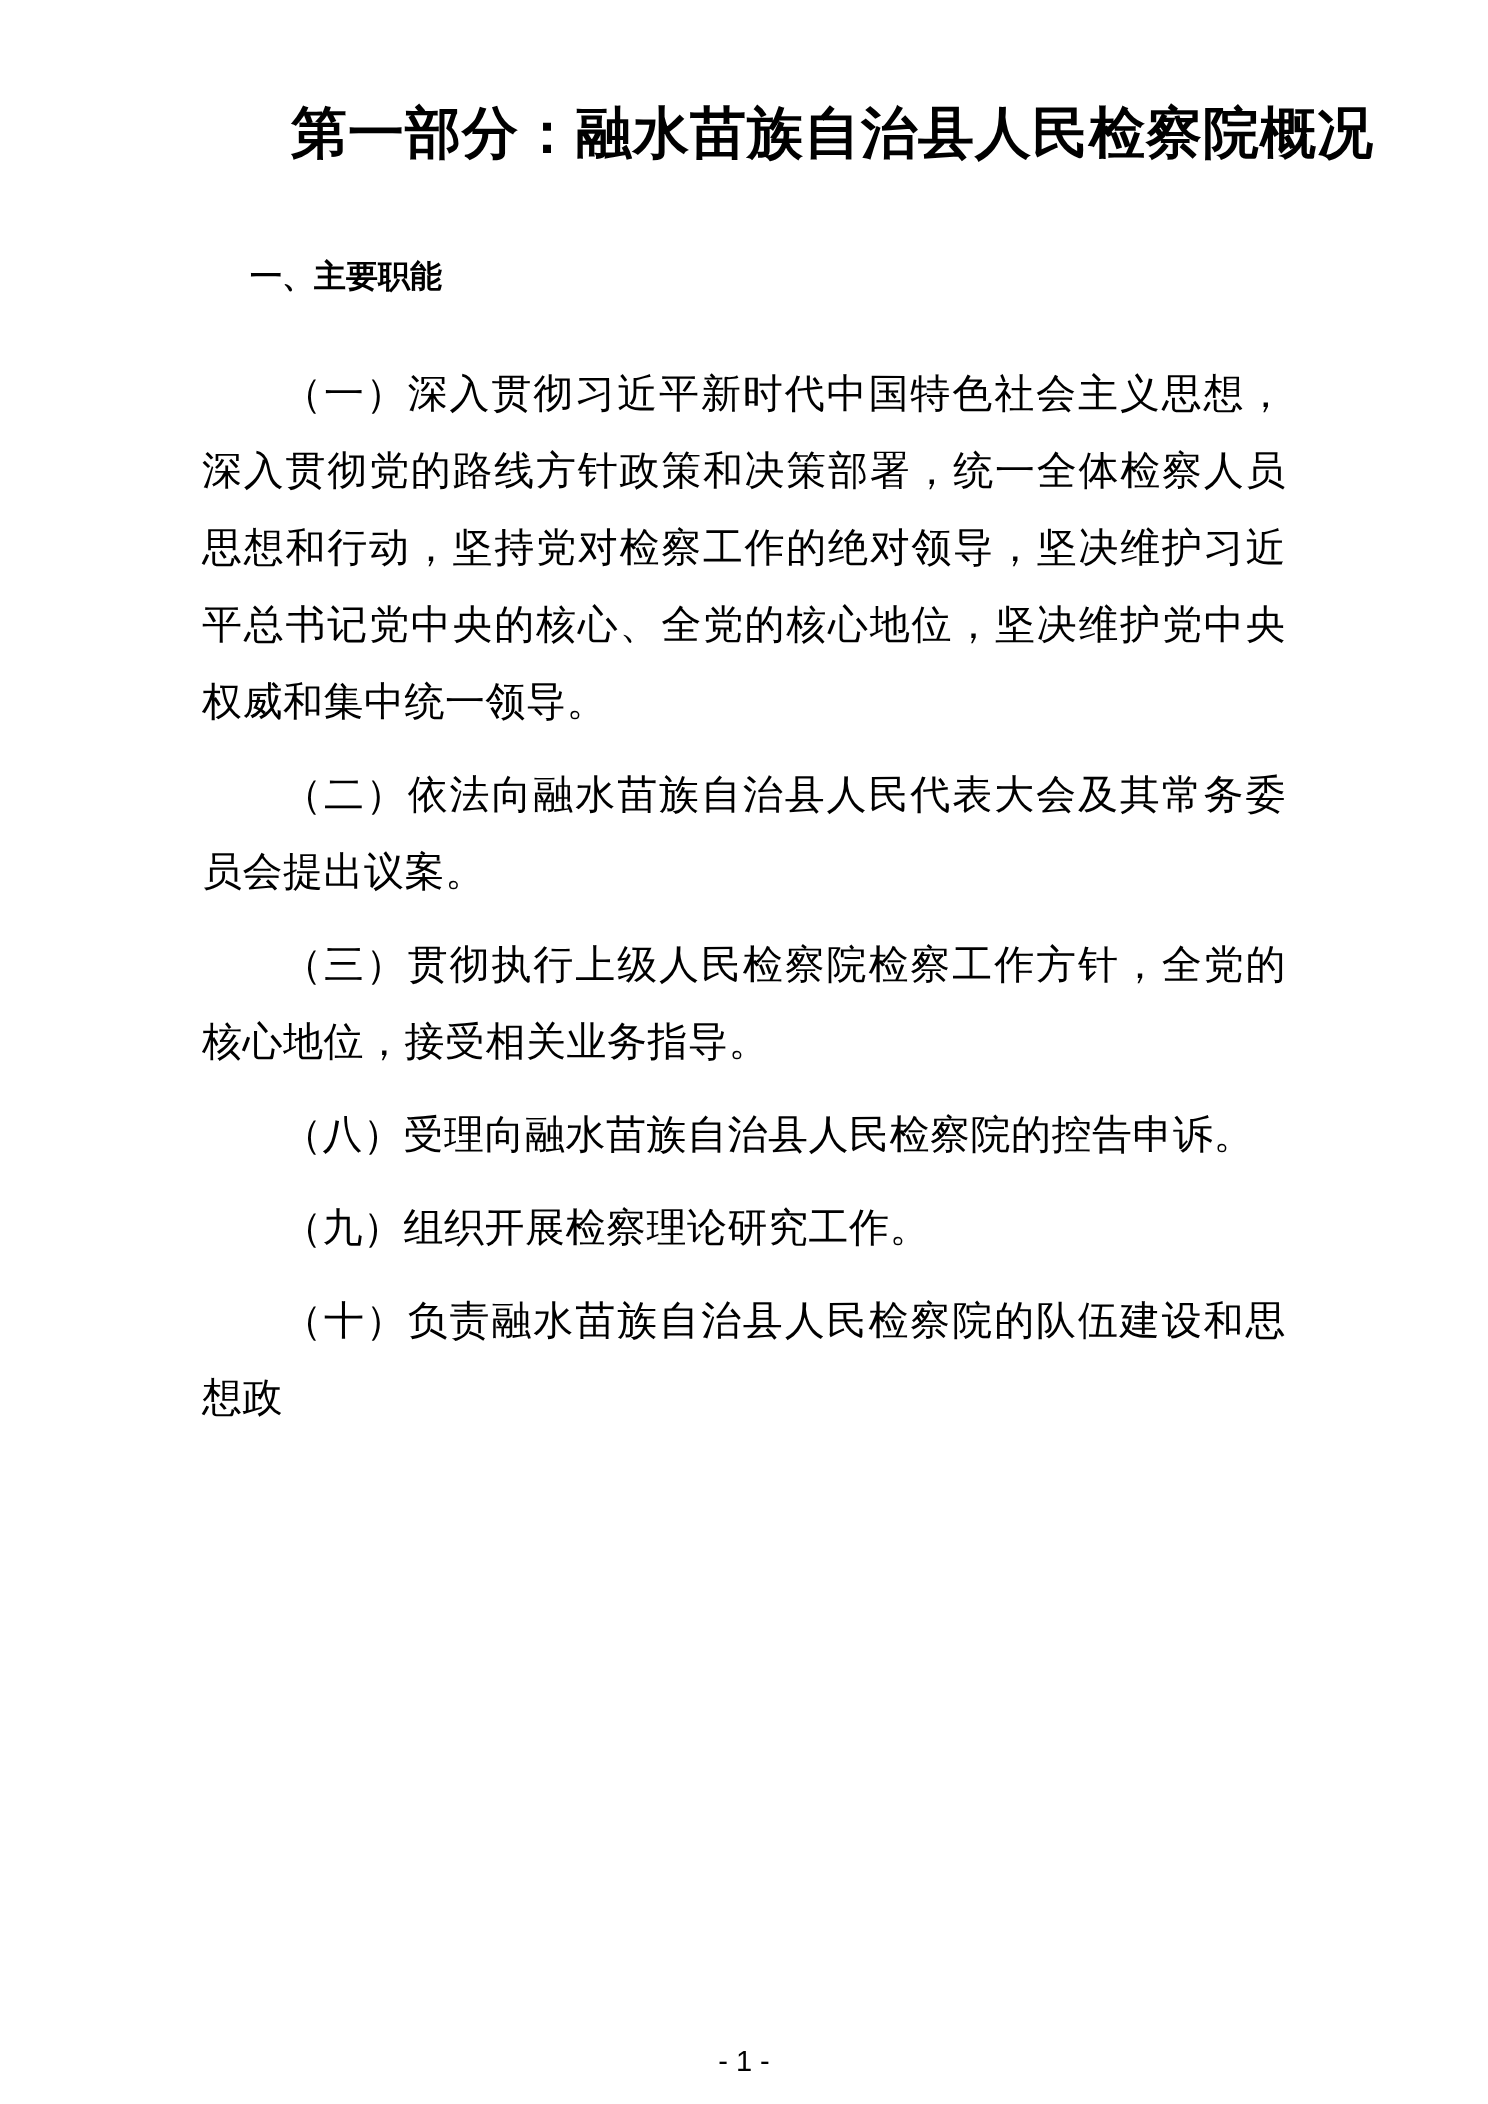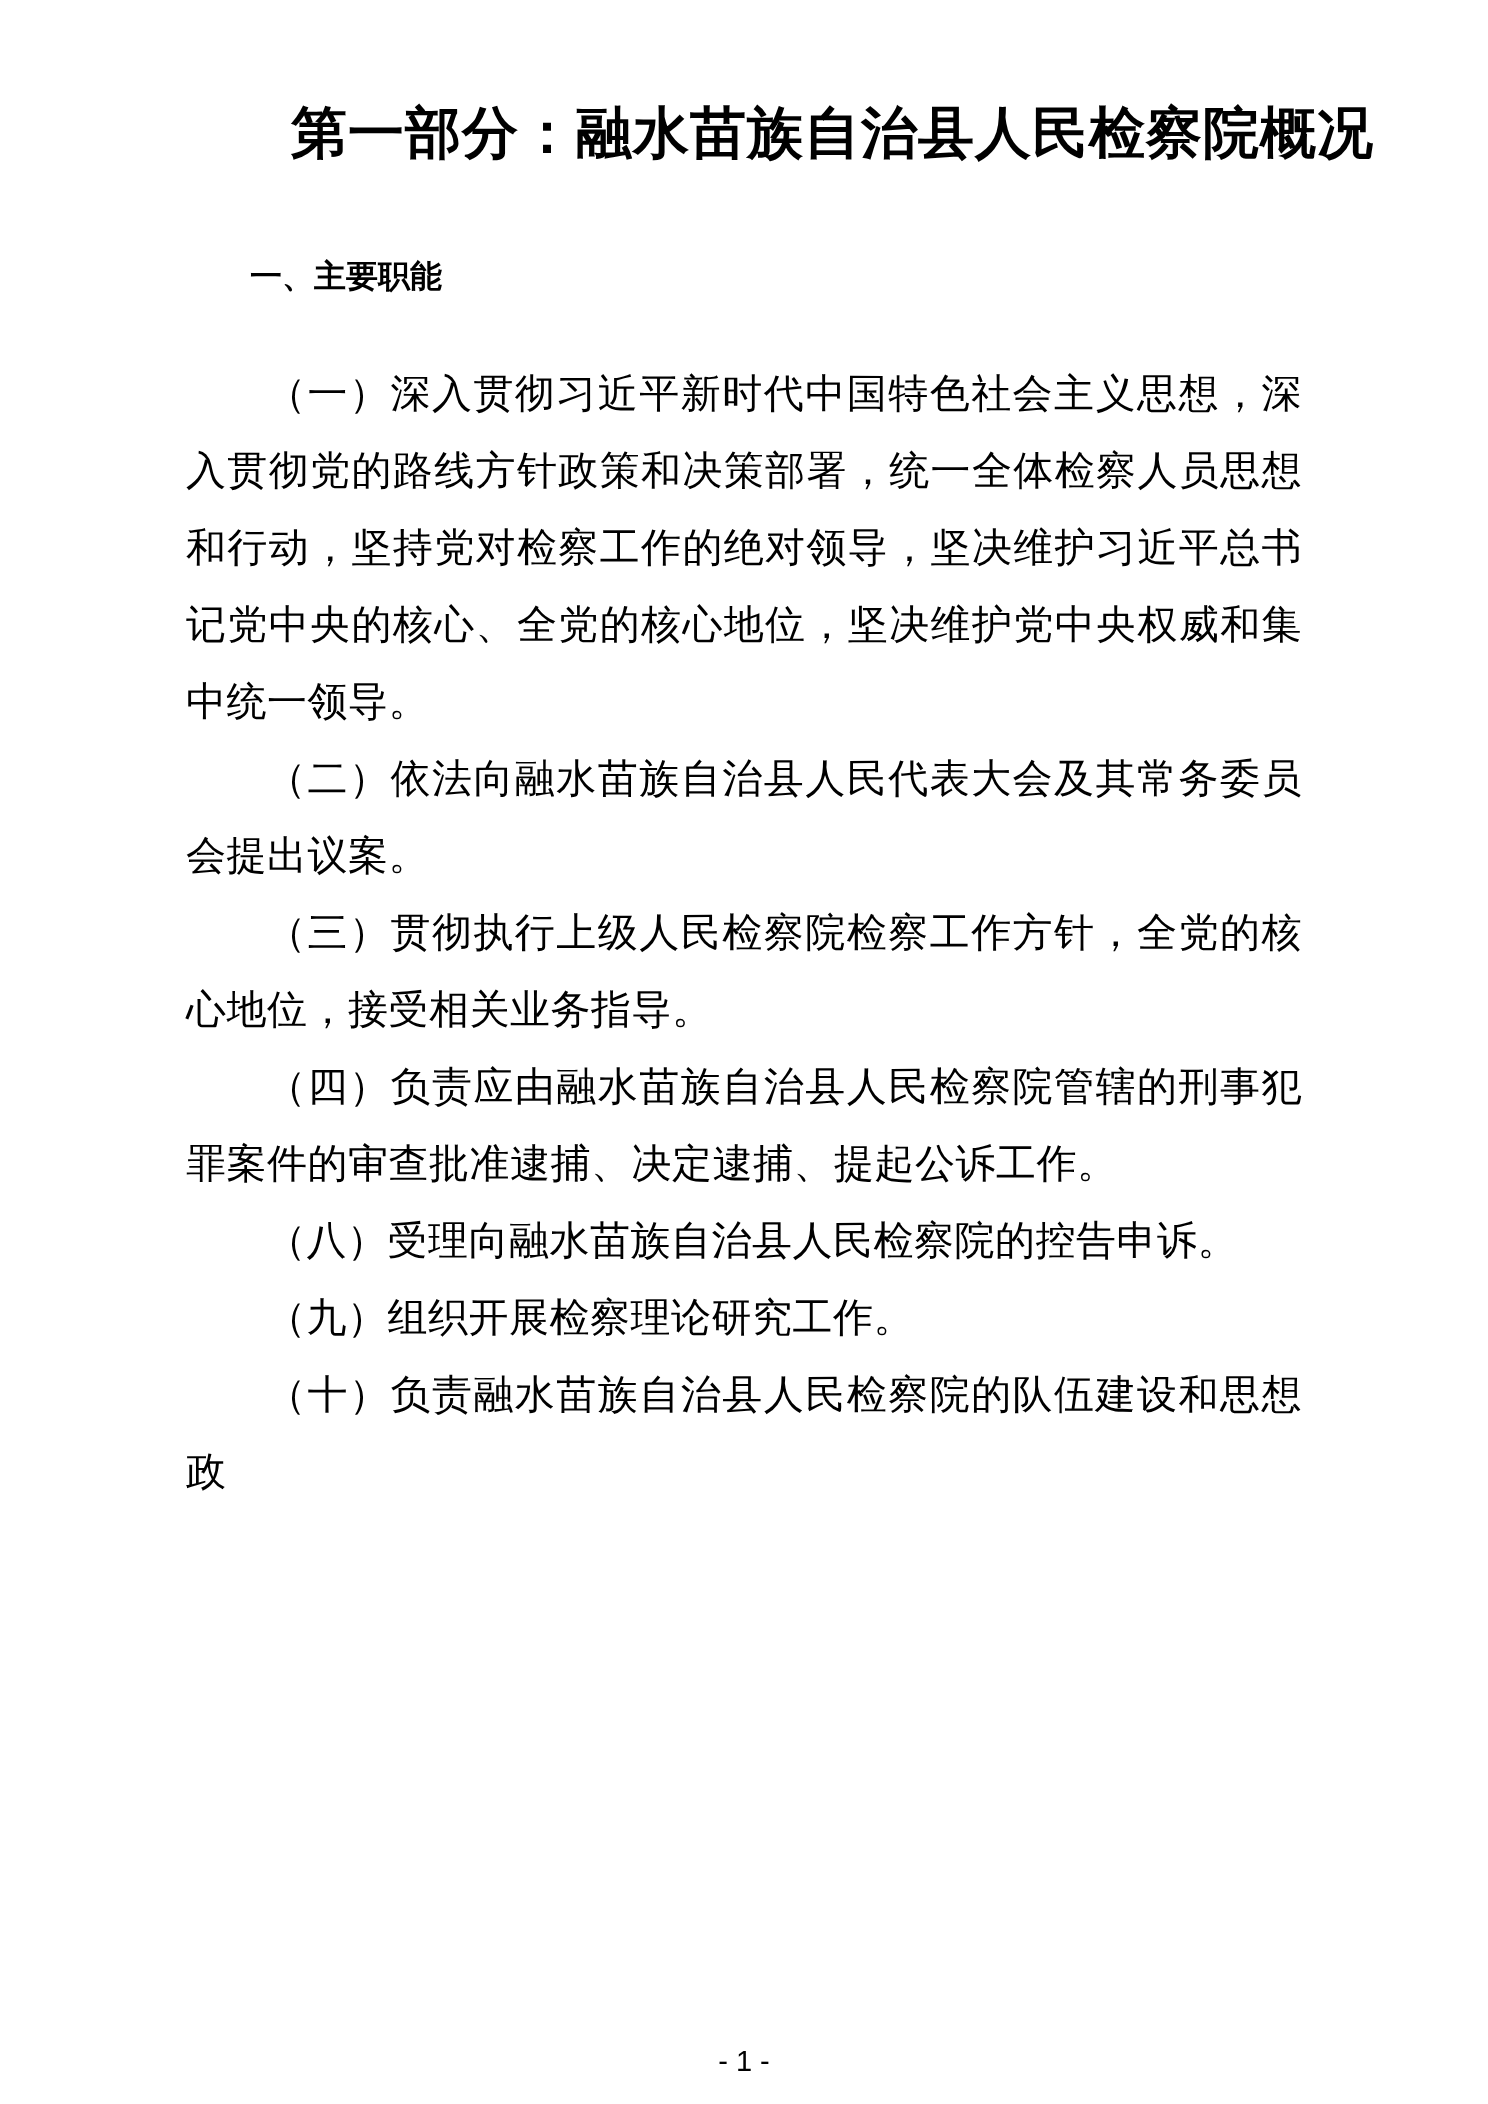--- a/index.html
+++ b/index.html
@@ -36,21 +36,21 @@
   }
   .body-text {
     margin: 40px 0 0 0;
   }
   .body-paragraph {
     font-size: 40px;
     font-weight: 400;
     line-height: 77px;
     text-indent: 2em;
     text-align: justify;
-    margin: 0;
+    margin: 16px;
     letter-spacing: 0.5px;
   }
   .page-number {
     position: absolute;
     left: 0;
     right: 0;
     bottom: 26px;
     text-align: center;
     font-size: 29px;
     font-weight: 400;
@@ -63,21 +63,20 @@
 <div class="page">
 
   <h1 class="doc-title">第一部分：融水苗族自治县人民检察院概况</h1>
 
   <h2 class="section-heading">一、主要职能</h2>
 
   <div class="body-text">
     <p class="body-paragraph">（一）深入贯彻习近平新时代中国特色社会主义思想，深入贯彻党的路线方针政策和决策部署，统一全体检察人员思想和行动，坚持党对检察工作的绝对领导，坚决维护习近平总书记党中央的核心、全党的核心地位，坚决维护党中央权威和集中统一领导。</p>
     <p class="body-paragraph">（二）依法向融水苗族自治县人民代表大会及其常务委员会提出议案。</p>
     <p class="body-paragraph">（三）贯彻执行上级人民检察院检察工作方针，全党的核心地位，接受相关业务指导。</p>
-    <p class="body-paragraph">（四）负责应由融水苗族自治县人民检察院管辖的刑事犯罪案件的审查批准逮捕、决定逮捕、提起公诉工作。</p>
     <p class="body-paragraph">（八）受理向融水苗族自治县人民检察院的控告申诉。</p>
     <p class="body-paragraph">（九）组织开展检察理论研究工作。</p>
     <p class="body-paragraph">（十）负责融水苗族自治县人民检察院的队伍建设和思想政</p>
   </div>
 
   <div class="page-number">- 1 -</div>
 
 </div>
 
 </body></html>

